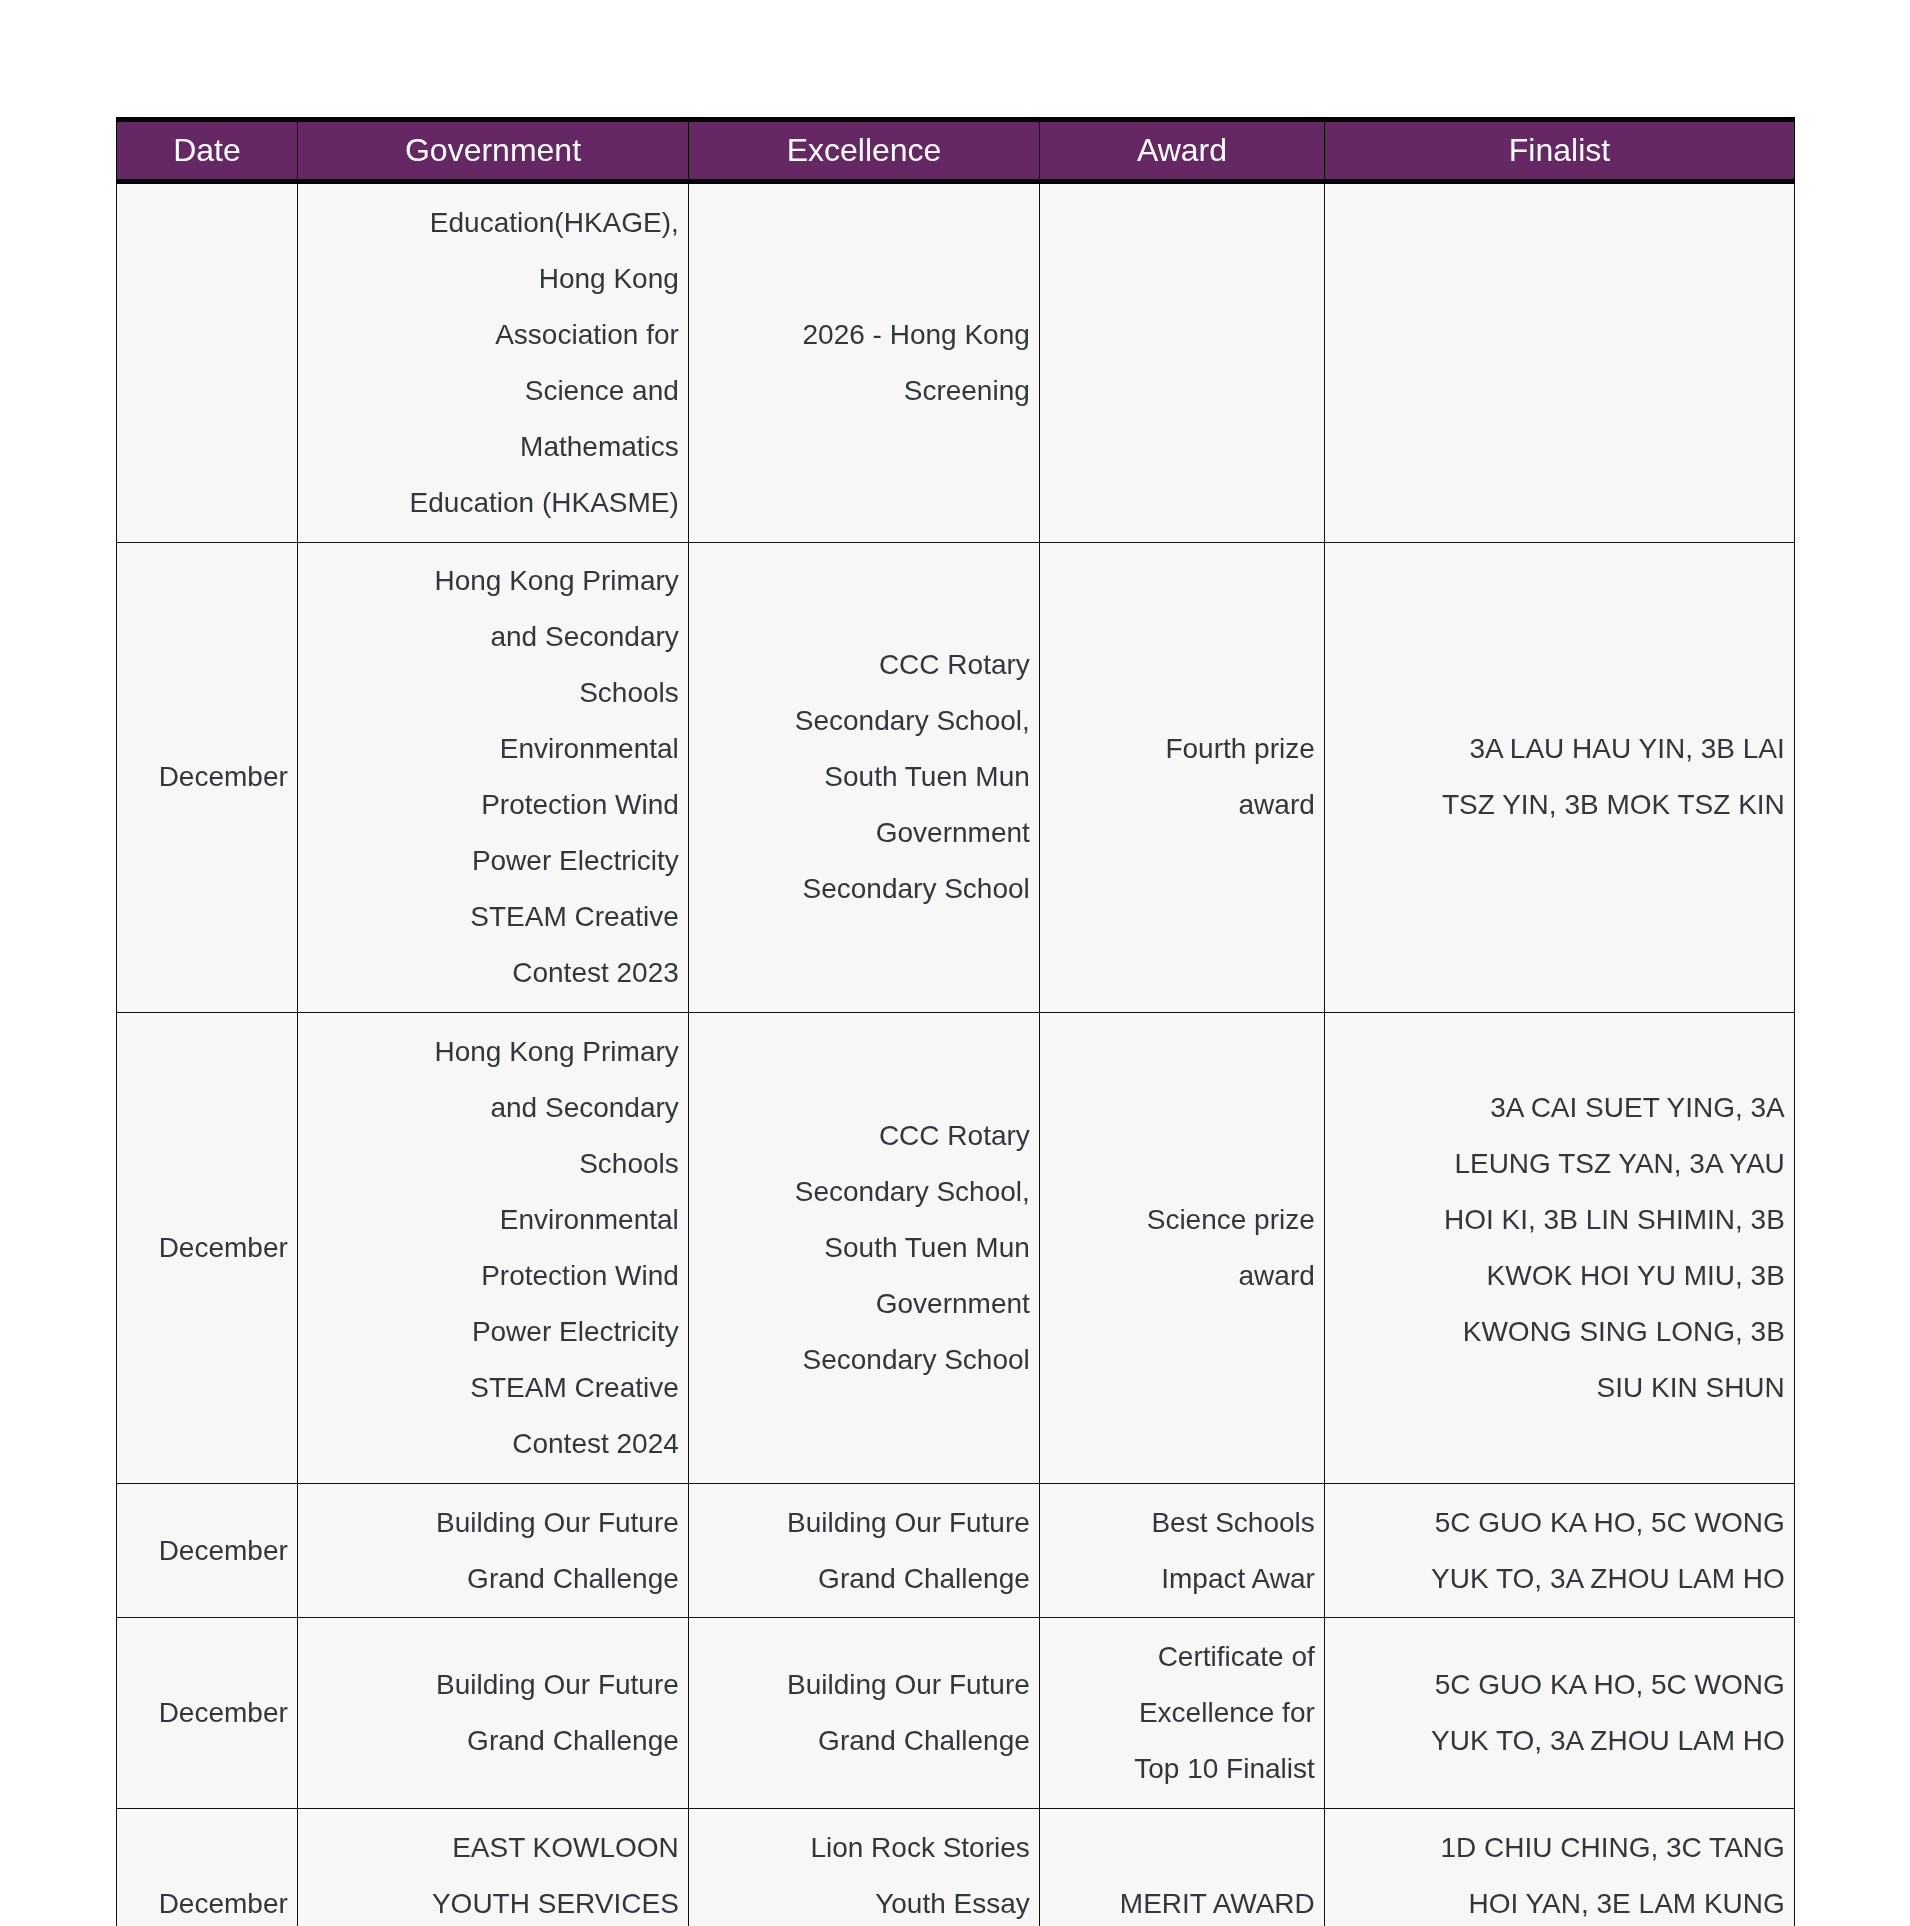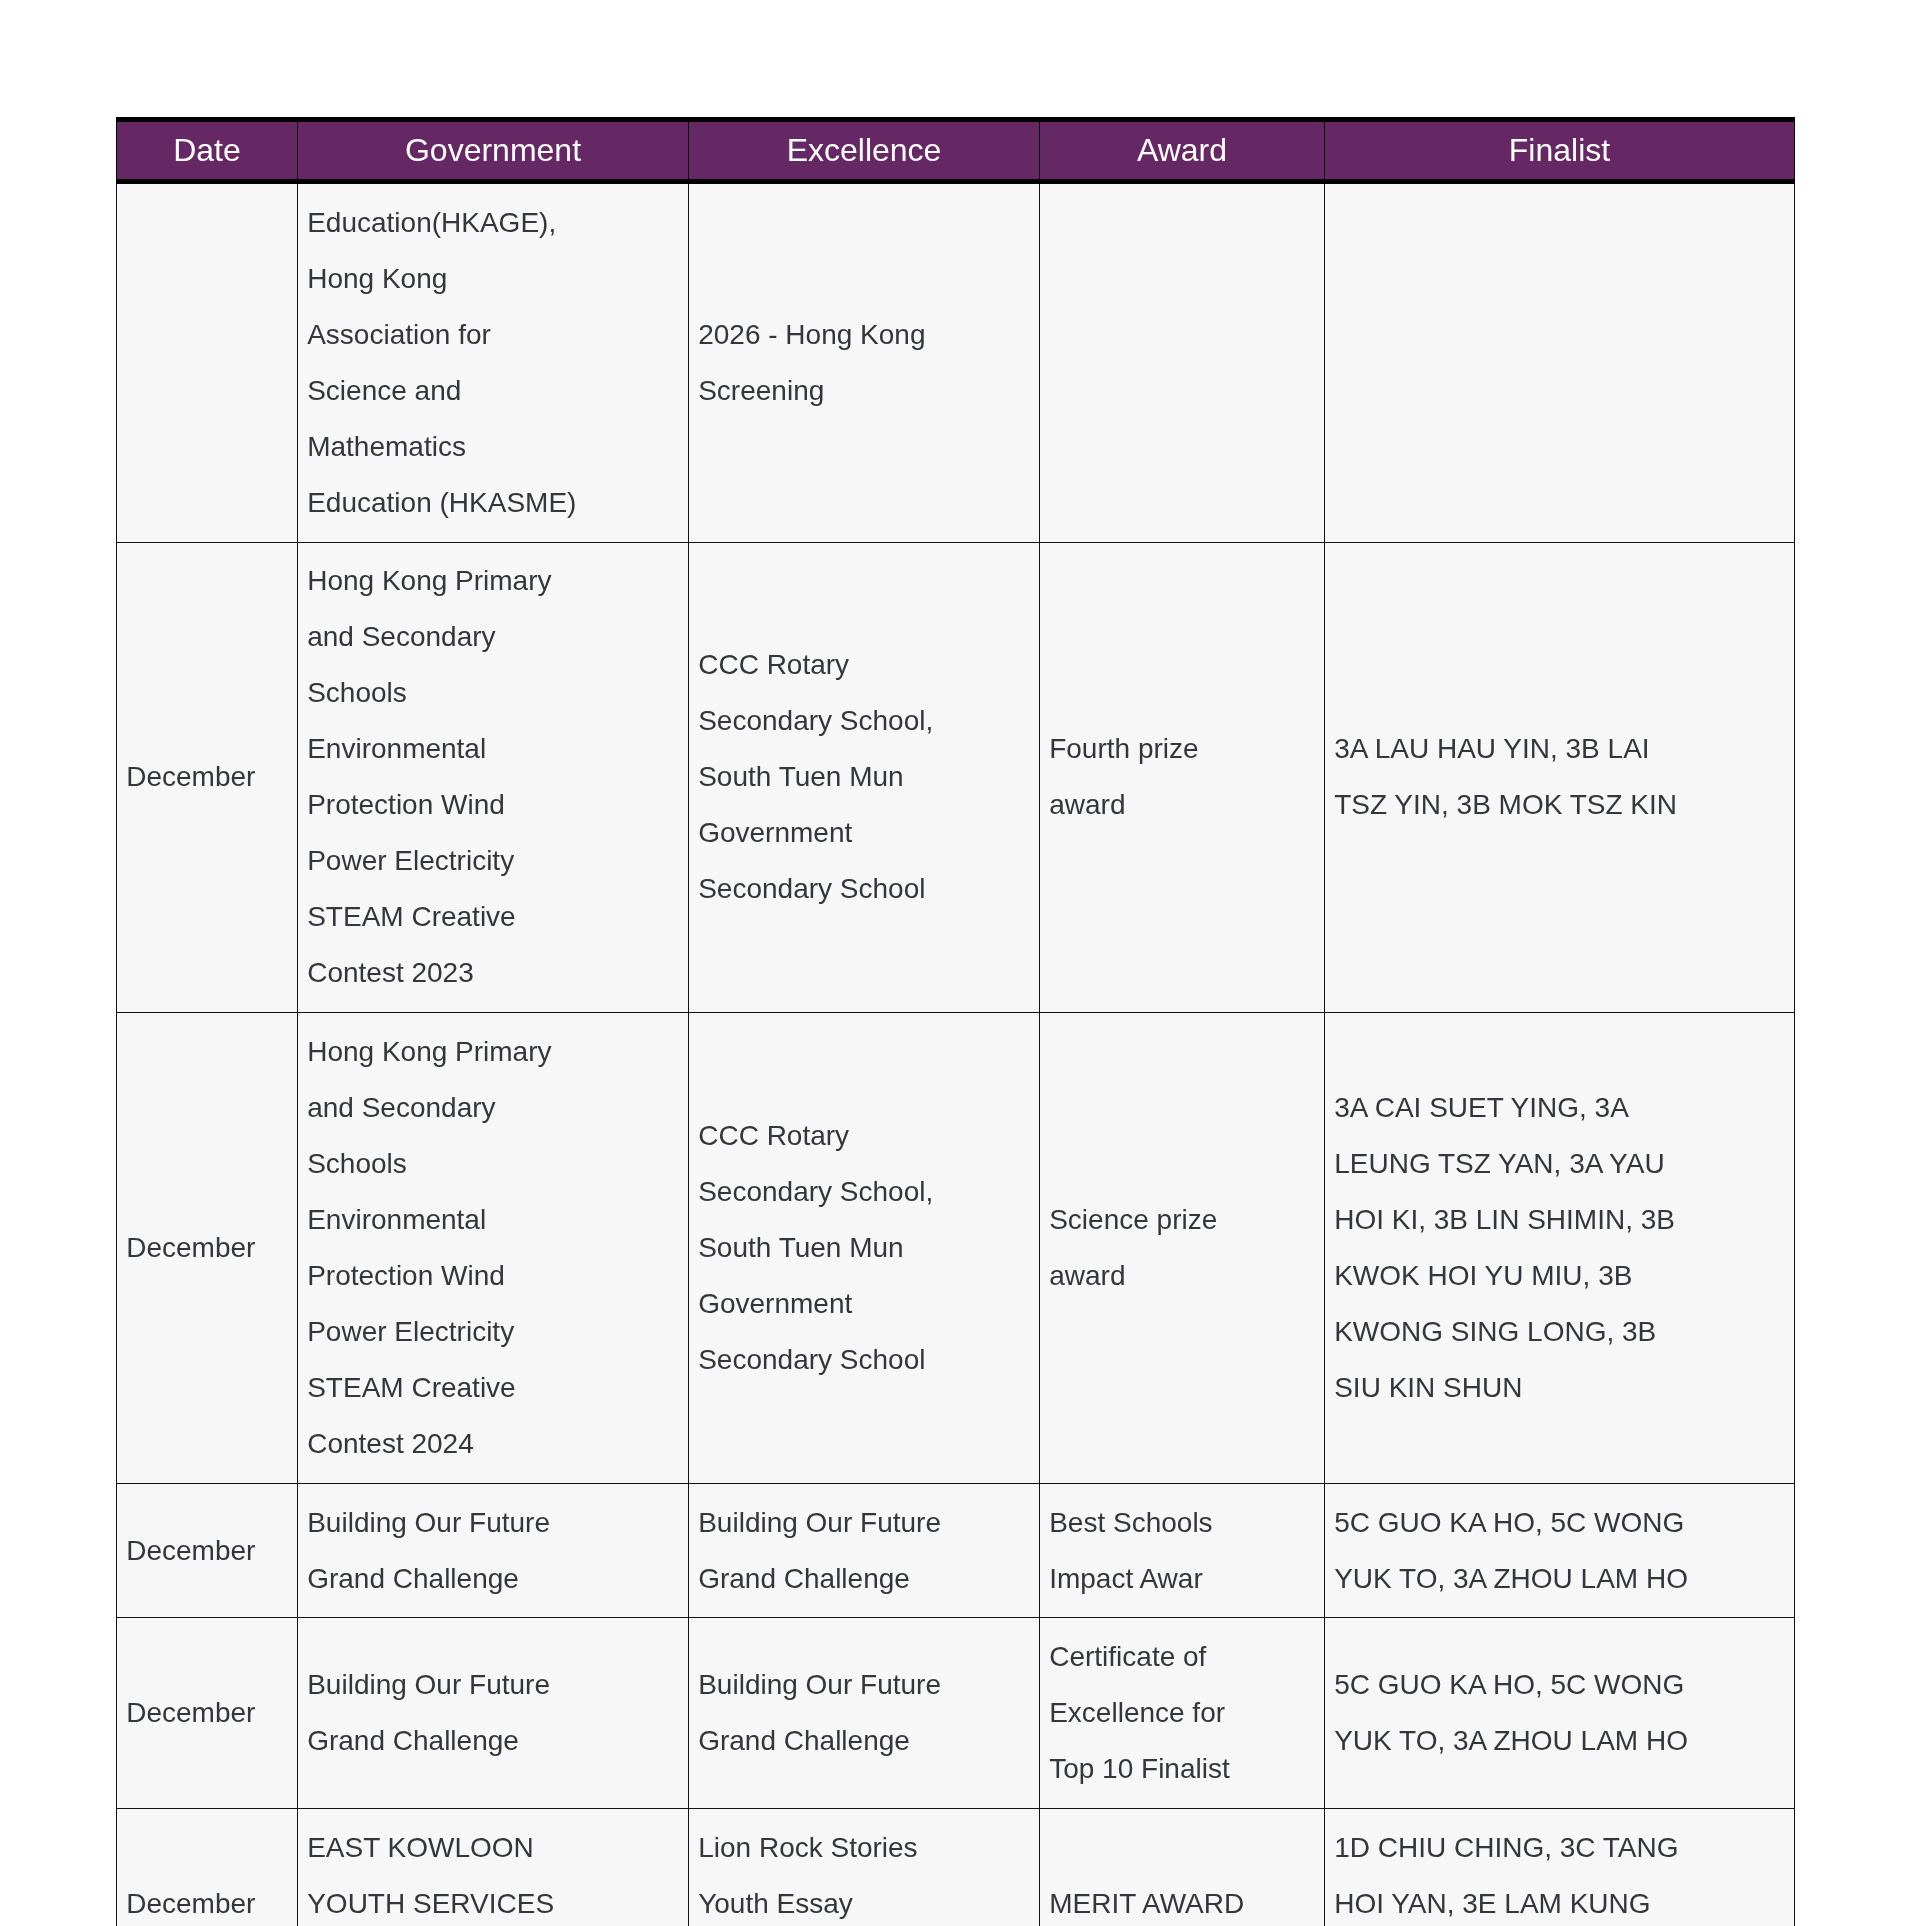--- a/index.html
+++ b/index.html
@@ -40,21 +40,21 @@
     border:1.9px solid #000;
     border-bottom:5px solid #000;
     padding:0 3.9px;
   }
   tbody td{
     border:1.9px solid var(--border);
     background:var(--cell-bg);
     color:var(--body-text);
     font-size:28px;
     line-height:2.0;
-    text-align:left;
+    text-align:right;
     vertical-align:middle;
     padding:10.8px 9.2px;
     white-space:pre-line;
     overflow:hidden;
     word-wrap:break-word;
   }
 </style>
 </head>
 <body>
 

